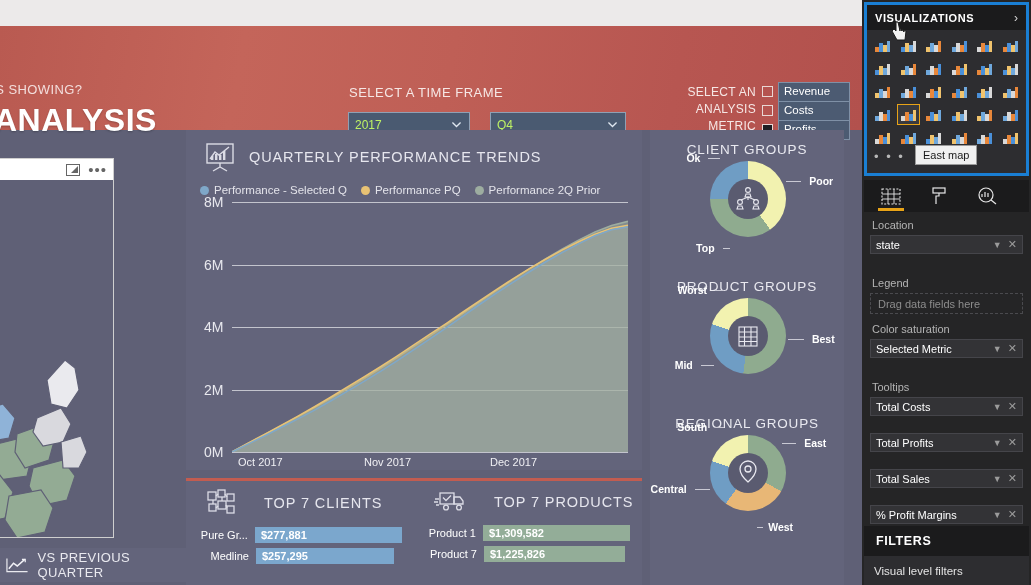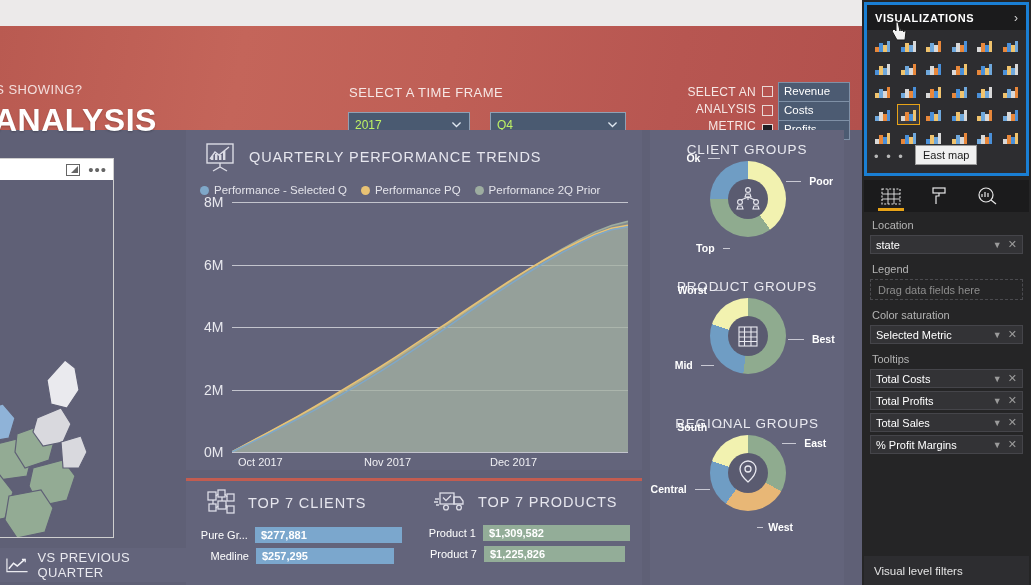--- a/index.html
+++ b/index.html
@@ -79,21 +79,21 @@
   .plot { position: absolute; left: 18px; top: 72px; width: 424px; height: 250px; }
   .ylab { position: absolute; left: 0; font-size: 14px; color: #e8e8ee; transform: translateY(-50%); }
   .gline { position: absolute; left: 28px; right: 0; height: 1px; background: rgba(255,255,255,.62); }
   .xlab { position: absolute; bottom: -16px; font-size: 11px; color: #f0f0f4; }
   .plotarea { position: absolute; left: 28px; top: 0; right: 0; bottom: 0; overflow: hidden; }
 
   
   #top7-card { left: 186px; top: 478px; width: 456px; height: 107px; border-top: 3px solid #c25c50; }
   .t7-wrap { display: flex; padding-top: 8px; }
   .t7-col { width: 228px; }
-  .t7-head { display: flex; align-items: center; gap: 12px; padding-left: 20px; }
+  .t7-head { display: flex; align-items: center; gap: 28px; padding-left: 20px; }
   .t7-rows { padding: 10px 12px 0 8px; }
   .t7-row { display: flex; align-items: center; height: 16px; margin-bottom: 5px; }
   .t7-name { width: 62px; text-align: right; color: #ffffff; font-size: 11px;
              padding-right: 7px; white-space: nowrap; }
   .t7-bar { height: 16px; color: #ffffff; font-size: 11px; font-weight: bold;
             display: flex; align-items: center; padding-left: 6px; }
 
   
   #groups-card { left: 650px; top: 130px; width: 194px; height: 555px; }
   .grp { text-align: center; position: relative; }
@@ -132,21 +132,21 @@
   .field-tabs { position: absolute; left: 2px; top: 180px; width: 165px; height: 32px;
                 background: #1b1b1c; display: flex; align-items: center; gap: 22px;
                 padding-left: 14px; }
   .ftab { width: 26px; height: 24px; display: flex; align-items: center; justify-content: center;
           cursor: pointer; position: relative; }
   .ftab.active:after { content: ""; position: absolute; left: 0; bottom: -3px; width: 26px;
                        height: 3px; background: #e8a317; }
 
   .fields { position: absolute; left: 2px; top: 213px; width: 165px; }
   .fsec { color: #b4b4b4; font-size: 11px; padding: 6px 0 4px 8px; }
-  .fpill { margin: 0 6px 3px 6px; height: 19px; background: #333336; border: 1px solid #45454a;
+  .fpill { margin: 0 6px 17px 6px; height: 19px; background: #333336; border: 1px solid #45454a;
            display: flex; align-items: center; padding: 0 5px; cursor: pointer; }
   .fpill .fp-t { flex: 1; color: #ffffff; font-size: 11px; white-space: nowrap; overflow: hidden; }
   .fpill .fp-d { color: #9b9b9b; font-size: 9px; padding-right: 6px; }
   .fpill .fp-x { color: #9b9b9b; font-size: 11px; }
   .fdrop { margin: 0 6px 3px 6px; height: 21px; border: 1px dashed #4a4a4e; color: #8d8d8d;
            font-size: 11px; display: flex; align-items: center; padding-left: 7px; }
   .filters-head { position: absolute; left: 2px; top: 526px; width: 165px; height: 30px;
                   background: #1b1b1c; display: flex; align-items: center; padding-left: 12px; }
   .filters-head .fh-t { color: #ffffff; font-size: 12.5px; font-weight: bold; letter-spacing: .6px; }
   .filters-body { position: absolute; left: 2px; top: 556px; width: 165px; height: 29px;
@@ -750,18 +750,21 @@
           <span class="fp-d">▼</span>
           <span class="fp-x">✕</span>
         </div>
         <div class="fpill">
           <span class="fp-t">% Profit Margins</span>
           <span class="fp-d">▼</span>
           <span class="fp-x">✕</span>
         </div>
       </div>
 
+    <div class="filters-head">
+      <span class="fh-t">FILTERS</span>
+    </div>
     <div class="filters-body">
       <span class="fb-t">Visual level filters</span>
     </div>
   </div>
 
 </div>
 
 </body></html>

